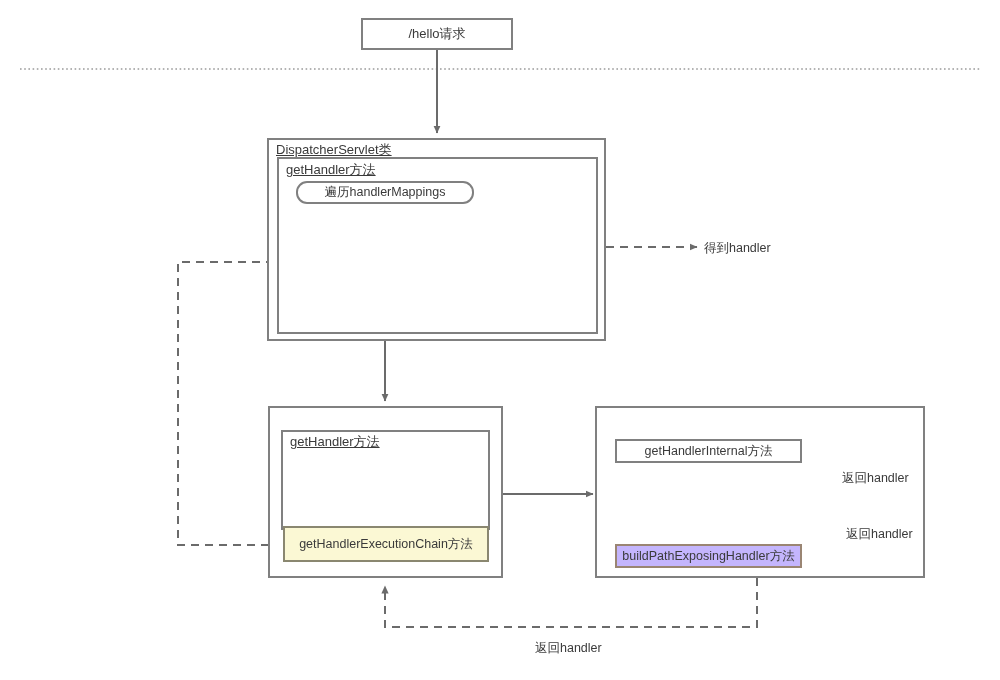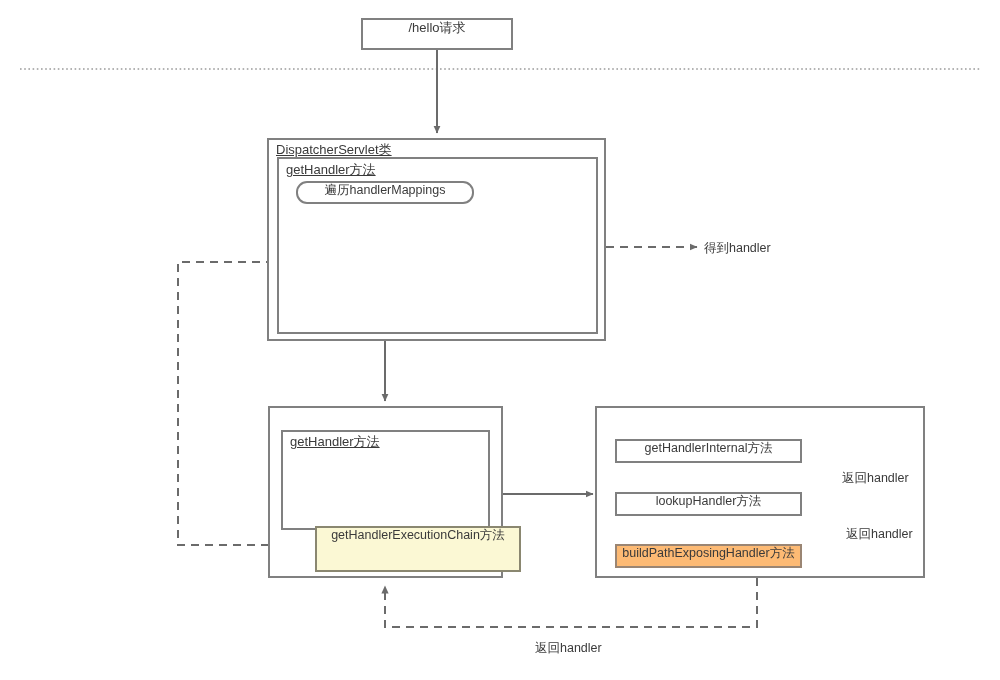--- a/index.html
+++ b/index.html
@@ -25,21 +25,21 @@
     width: 1000px;
     height: 680px;
     pointer-events: none;
   }
   .box {
     position: absolute;
     box-sizing: border-box;
     border: 2px solid #808080;
     background: #ffffff;
     display: flex;
-    align-items: flex-start;
+    align-items: center;
     justify-content: center;
     font-size: 13px;
     line-height: 1.2;
     color: #3a3a3a;
     white-space: nowrap;
   }
   .container-box {
     position: absolute;
     box-sizing: border-box;
     border: 2px solid #808080;
@@ -59,21 +59,21 @@
     font-size: 12.5px;
     color: #3a3a3a;
     white-space: nowrap;
     text-align: right;
   }
   .yellow {
     background: #fbf8d4;
     border-color: #8a8770;
   }
   .orange {
-    background: #fdba74;
+    background: #c4b5fd;
     border-color: #9a8573;
   }
 </style>
 </head>
 <body>
 
 <div id="canvas">
 
   <svg id="wires" viewBox="0 0 1000 680">
     <defs>
@@ -125,33 +125,30 @@
   </div>
 
 
   <div class="edge-label" style="left:704px; top:240px;">得到handler</div>
 
   <div class="container-box" style="left:268px; top:406px; width:235px; height:172px;"></div>
 
   <div class="container-box" style="left:281px; top:430px; width:209px; height:100px;"></div>
   <div class="container-label" style="left:290px; top:433px;">getHandler方法</div>
 
-  <div class="box yellow" style="left:283px; top:526px; width:206px; height:46px; font-size:12.5px;margin-left:32px;">
+  <div class="box yellow" style="left:283px; top:526px; width:206px; height:36px; font-size:12.5px;">
     <span>getHandlerExecutionChain方法</span>
   </div>
 
   <div class="container-box" style="left:595px; top:406px; width:330px; height:172px;"></div>
 
   <div class="box" style="left:615px; top:439px; width:187px; height:24px; font-size:12.5px;">
     <span>getHandlerInternal方法</span>
   </div>
 
-  <div class="box" style="left:615px; top:492px; width:187px; height:24px; font-size:12.5px;">
-    <span>lookupHandler方法</span>
-  </div>
 
   <div class="box orange" style="left:615px; top:544px; width:187px; height:24px; font-size:12.5px;">
     <span>buildPathExposingHandler方法</span>
   </div>
 
   <div class="edge-label" style="left:842px; top:470px;">返回handler</div>
 
   <div class="edge-label" style="left:846px; top:526px;">返回handler</div>
 
   <div class="edge-label" style="left:535px; top:640px;">返回handler</div>

